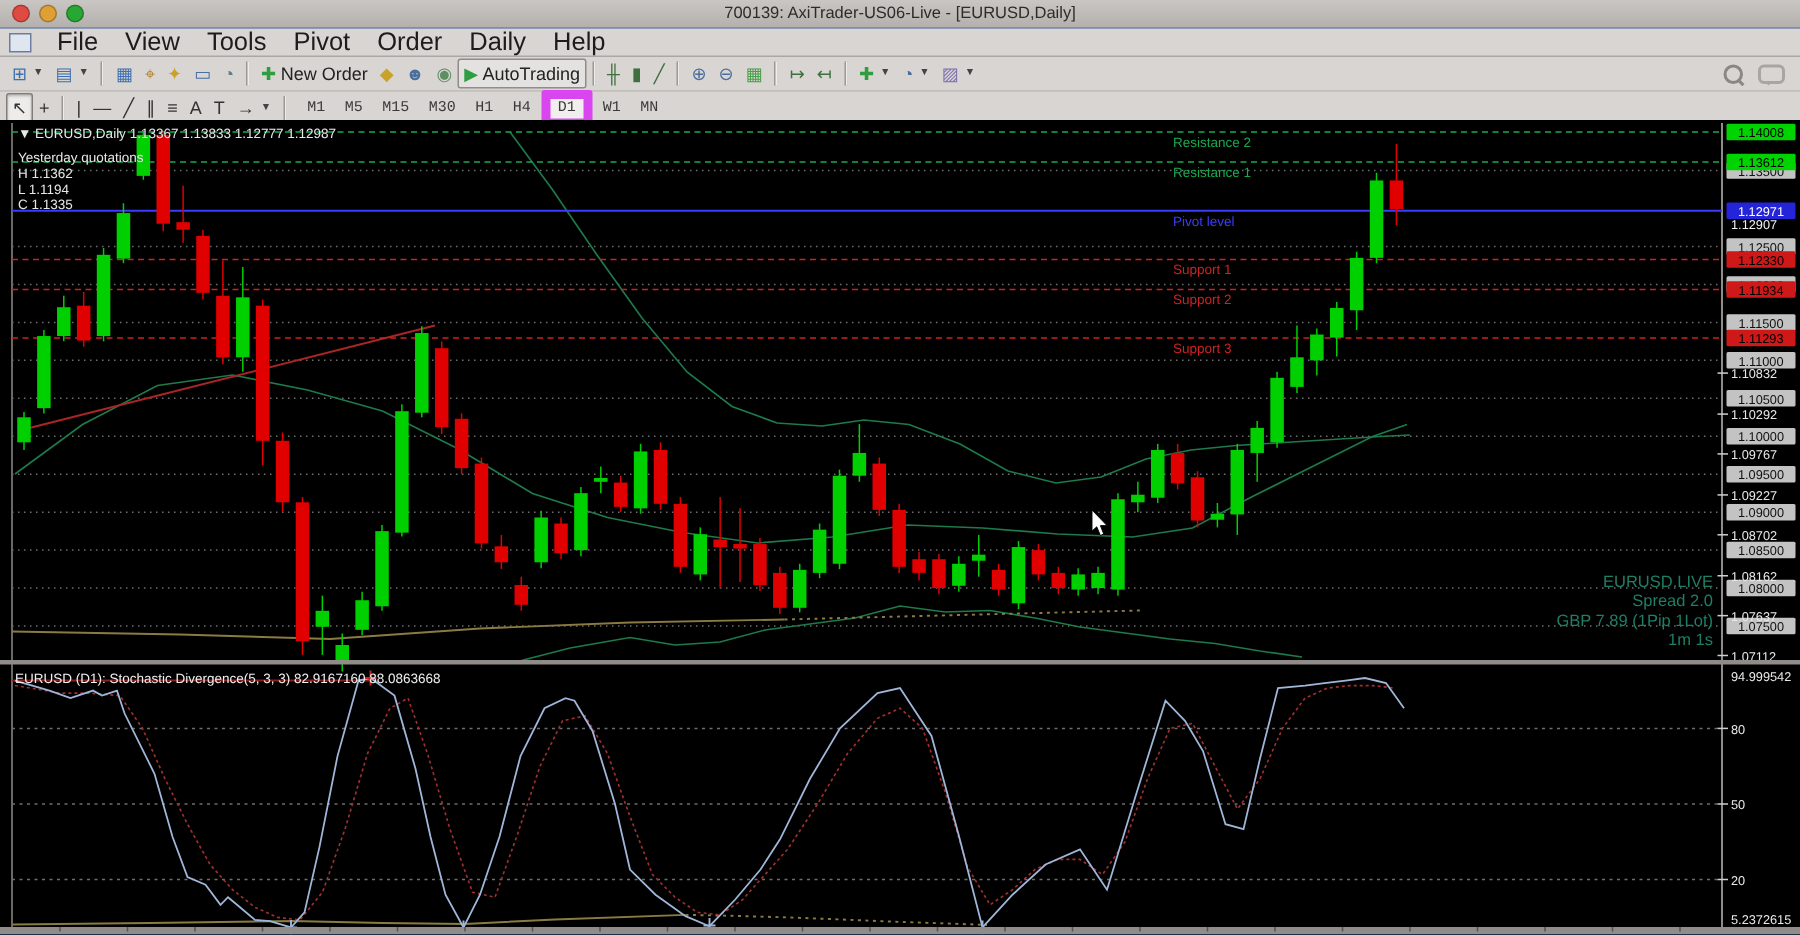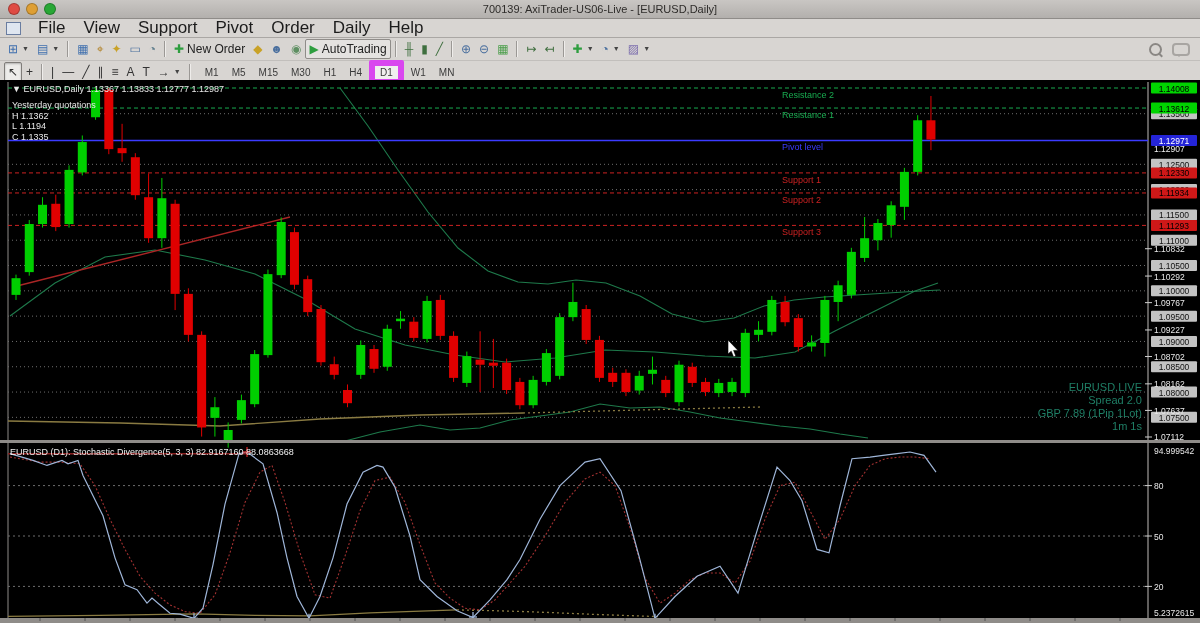--- a/index.html
+++ b/index.html
@@ -21,21 +21,21 @@
   .toolbar.t1{border-bottom:1px solid #c2bfbc;}
   .toolbar.t2{border-bottom:1px solid #7f7c79;}
   .tb-sep{width:1px;height:16px;background:#9b9895;border-right:1px solid #efedeb;margin:0 4px;}
   .tb-btn{display:flex;align-items:center;gap:3px;height:18px;padding:0 3px;border:1px solid transparent;
           border-radius:2px;font-size:12px;line-height:18px;cursor:default;color:#333;}
   .tb-btn.framed{border:1px solid #8f8c89;background:#e4e2e0;}
   .tb-btn.active{border:1px solid #7f7c79;background:#edecea;box-shadow:inset 0 1px 2px rgba(0,0,0,.25);}
   .tb-btn .glyph{font-size:12px;}
   .tb-btn .lbl{font-size:12px;color:#222;}
   .caret{font-size:7px;color:#444;margin-left:1px;}
-  .tf-btn{font-size:10px;color:#3a3a3a;padding:1px 5px;border:1px solid transparent;border-radius:2px;}
+  .tf-btn{font-size:10px;color:#3a3a3a;padding:1px 5px;border:1px solid transparent;border-radius:2px;font-family:Liberation Mono, monospace;}
   .tf-btn.active{border:6px solid #d946ef;background:#f0efee;}
   .tb-right{margin-left:auto;display:flex;align-items:center;gap:10px;margin-right:10px;}
   .mag-icon{width:9px;height:9px;border:2px solid #8a8784;border-radius:50%;position:relative;}
   .mag-icon::after{content:"";position:absolute;width:5px;height:2px;background:#8a8784;
                    transform:rotate(45deg);left:7px;top:9px;}
   .chat-icon{width:14px;height:9px;border:2px solid #a8a5a2;border-radius:4px;position:relative;}
   .chat-icon::after{content:"";position:absolute;border:3px solid transparent;border-top-color:#a8a5a2;
                     left:2px;top:9px;}
   
   .chart-zone{position:absolute;left:0;top:80px;width:1200px;height:543px;background:#000;}
@@ -50,21 +50,21 @@
     <div class="lights">
       <span class="light" id="light-close" style="background: rgb(223, 75, 67);"></span>
       <span class="light" id="light-min" style="background: rgb(222, 159, 52);"></span>
       <span class="light" id="light-max" style="background: rgb(40, 167, 53);"></span>
     </div>
     <div class="title-text">700139: AxiTrader-US06-Live - [EURUSD,Daily]</div>
   </div>
 
   <div class="menubar">
     <span class="doc-icon"></span>
-    <span id="menu-items"><span class="menu-item">File</span><span class="menu-item">View</span><span class="menu-item">Support</span><span class="menu-item">Pivot</span><span class="menu-item">Order</span><span class="menu-item">Daily</span><span class="menu-item">Help</span></span>
+    <span id="menu-items"><span class="menu-item">File</span><span class="menu-item">View</span><span class="menu-item">Tools</span><span class="menu-item">Pivot</span><span class="menu-item">Order</span><span class="menu-item">Daily</span><span class="menu-item">Help</span></span>
   </div>
 
   <div class="toolbar t1" id="toolbar-main">
     <span id="tb-main-buttons" style="display:flex;align-items:center;">
         <span class="tb-btn">
           <span class="glyph" style="color: rgb(63, 111, 174);">⊞</span>
           <span class="caret">▼</span>
         </span>
         <span class="tb-btn">
           <span class="glyph" style="color: rgb(63, 111, 174);">▤</span>

